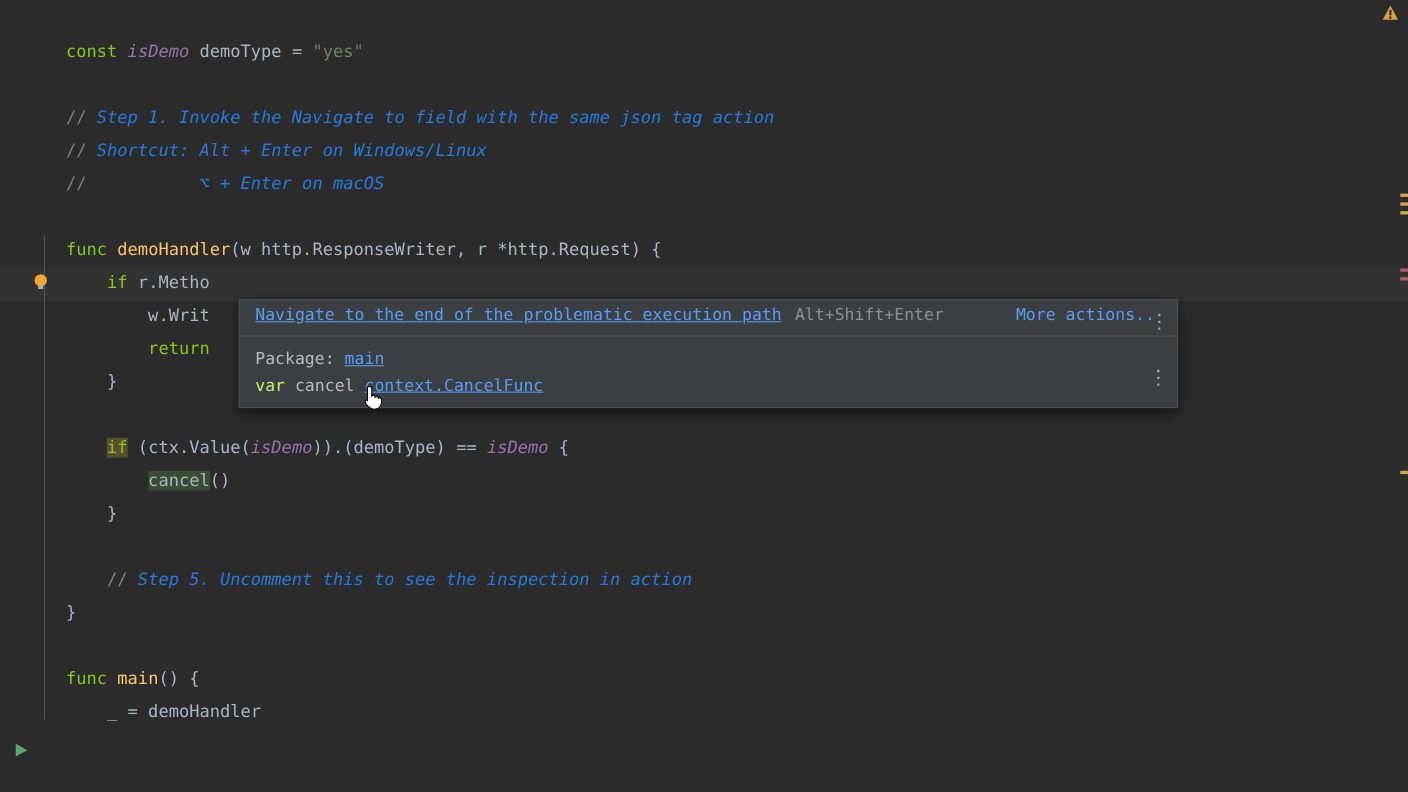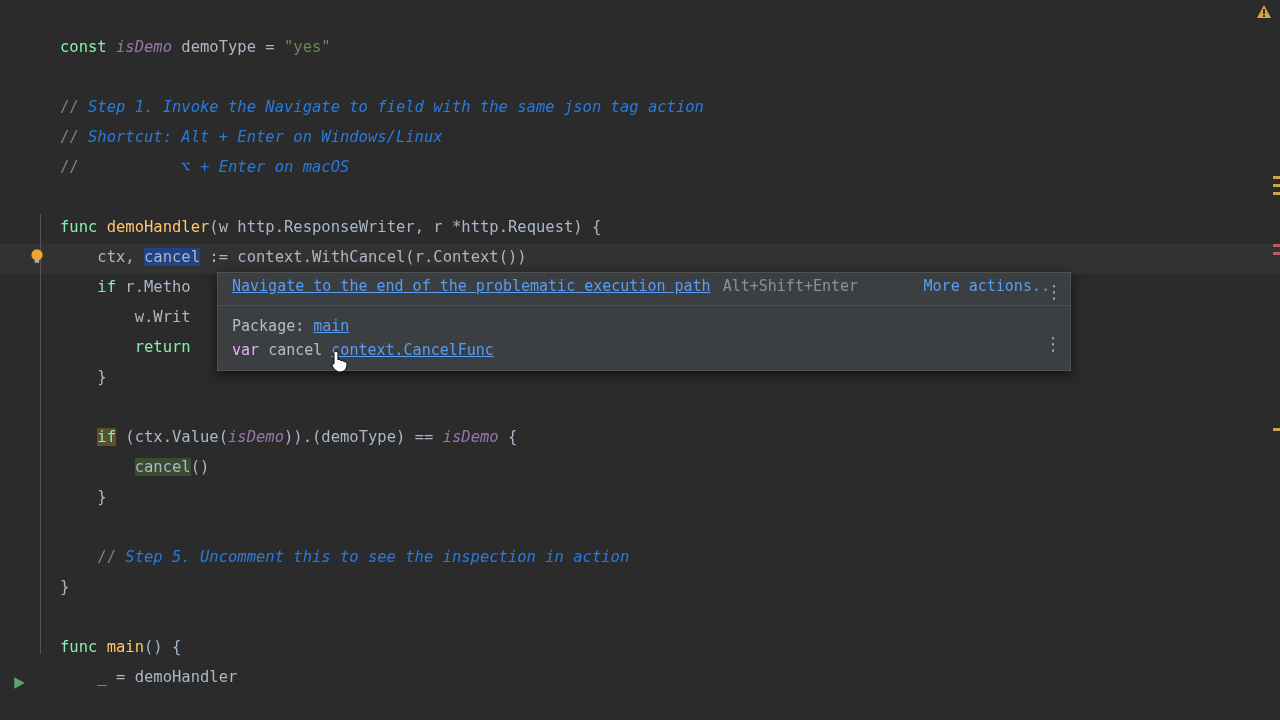--- a/index.html
+++ b/index.html
@@ -17,21 +17,21 @@
     position: absolute;
     left: 0; top: 0; right: 0; bottom: 0;
     padding-top: 32px;
   }
   .line {
     padding-left: 60px;
     height: 30px;
     line-height: 30px;
     white-space: pre;
   }
-  .kw { color: #86efac; }
+  .kw { color: #84cc16; }
   .str { color: #6a8759; }
   .comment { color: #808080; }
   .comment-link { color: #287bde; font-style: italic; }
   .italic { font-style: italic; }
   .fn { color: #ffc66d; }
   .ident { color: #a9b7c6; }
   .op { color: #a9b7c6; }
   .const-ref { color: #9876aa; font-style: italic; }
   .hl-bg { background: #214283; }
   .hl-if { background: #5c4f2e; }
@@ -110,21 +110,21 @@
     letter-spacing: -1px;
   }
   .tooltip-divider {
     border-top: 1px solid #515151;
   }
   .tooltip-doc {
     padding: 8px 14px 8px 14px;
     line-height: 24px;
     position: relative;
   }
-  .doc-kw { color: #f0abfc; }
+  .doc-kw { color: #bef264; }
   .doc-type { color: #589df6; text-decoration: underline; }
   .tooltip-kebab2 {
     position: absolute;
     right: 8px; top: 26px;
     color: #aaaaaa;
     font-size: 18px;
     cursor: pointer;
   }
   .warning-icon {
     position: absolute;
@@ -160,21 +160,20 @@
   <div class="current-line"></div>
   <div class="func-guide"></div>
 
   <div class="line"><span class="kw">const</span> <span class="const-ref">isDemo</span> <span class="ident">demoType</span><span class="op"> = </span><span class="str">"yes"</span></div>
   <div class="line"></div>
   <div class="line"><span class="comment">// </span><span class="comment-link italic">Step 1. Invoke the Navigate to field with the same json tag action</span></div>
   <div class="line"><span class="comment">// </span><span class="comment-link italic">Shortcut: Alt + Enter on Windows/Linux</span></div>
   <div class="line"><span class="comment">//           </span><span class="comment-link italic">⌥ + Enter on macOS</span></div>
   <div class="line"></div>
   <div class="line"><span class="kw">func</span> <span class="fn">demoHandler</span><span>(w </span><span>http</span><span>.</span><span>ResponseWriter</span><span>, r *</span><span>http</span><span>.</span><span>Request</span><span>) {</span></div>
-  <div class="line"><span>    ctx, </span><span class="hl-bg">cancel</span><span> := </span><span>context</span><span>.</span><span>WithCancel</span><span>(r.</span><span>Context</span><span>())</span></div>
   <div class="line"><span>    </span><span class="kw">if</span><span> r.Metho</span></div>
   <div class="line"><span>        w.Writ</span></div>
   <div class="line"><span>        </span><span class="kw">return</span></div>
   <div class="line"><span>    }</span></div>
   <div class="line"></div>
   <div class="line"><span>    </span><span class="kw hl-if">if</span><span> (ctx.</span><span>Value</span><span>(</span><span class="const-ref">isDemo</span><span>)).(</span><span>demoType</span><span>) == </span><span class="const-ref">isDemo</span><span> {</span></div>
   <div class="line"><span>        </span><span class="hl-cancel">cancel</span><span>()</span></div>
   <div class="line"><span>    }</span></div>
   <div class="line"></div>
   <div class="line"><span>    </span><span class="comment">// </span><span class="comment-link italic">Step 5. Uncomment this to see the inspection in action</span></div>

